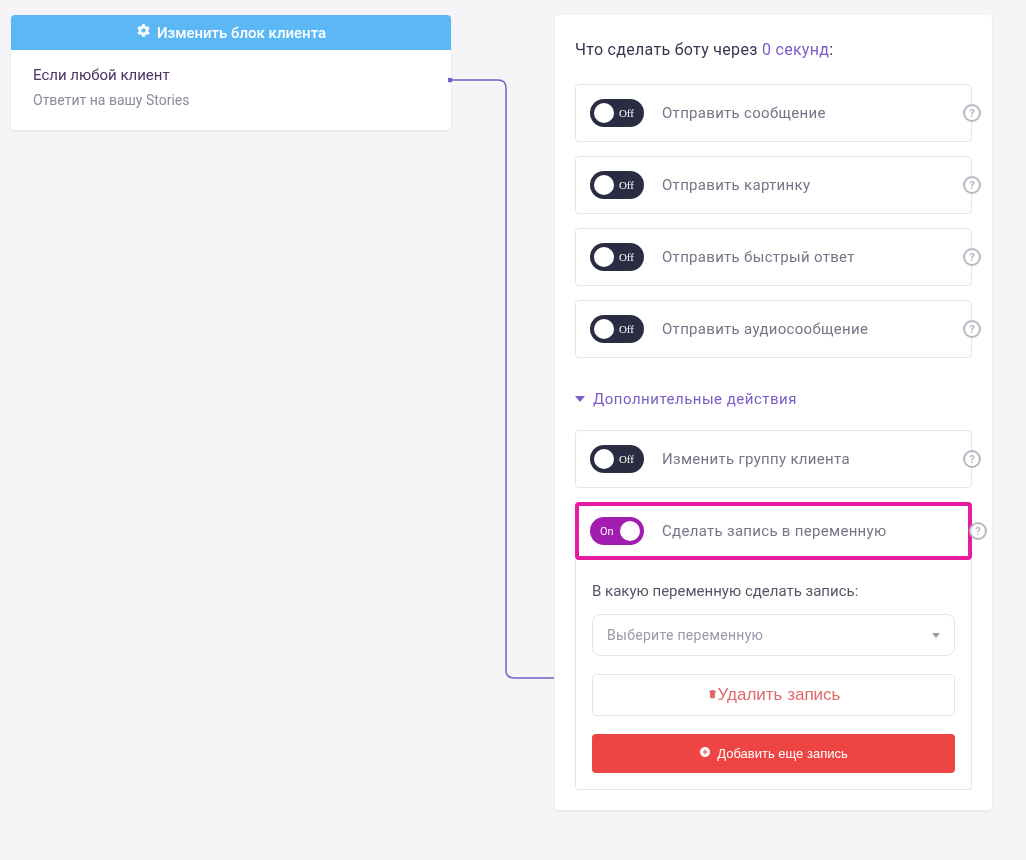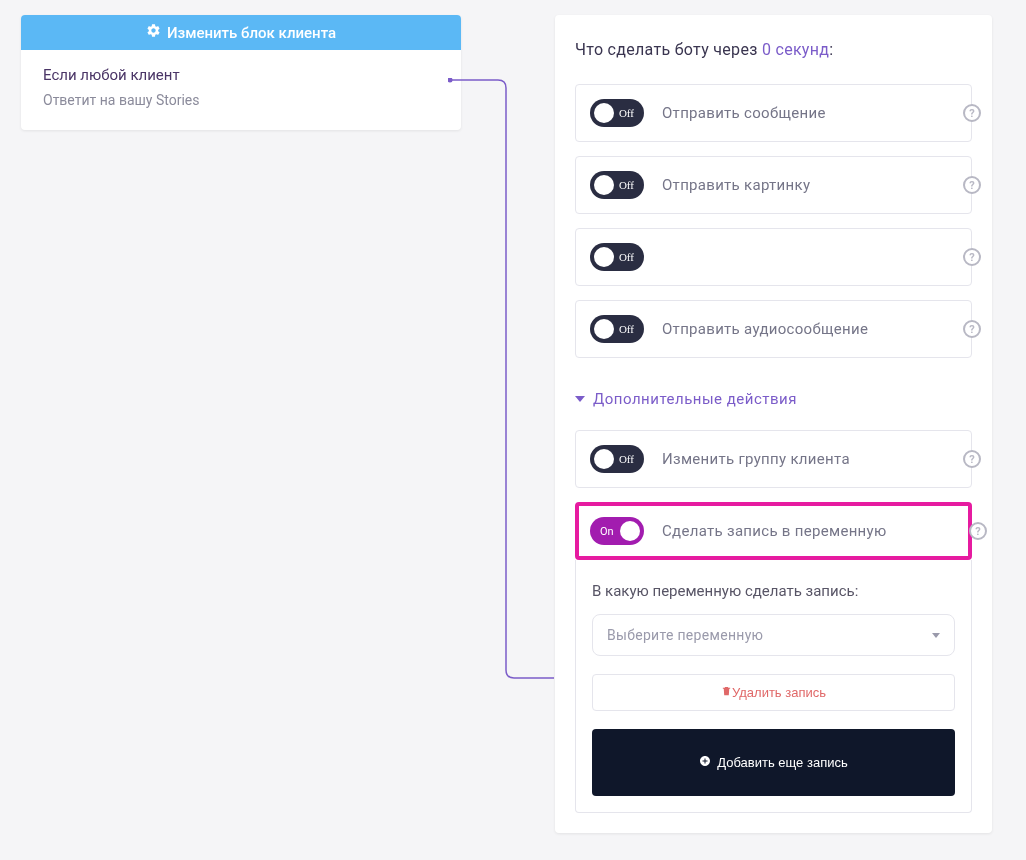--- a/index.html
+++ b/index.html
@@ -6,21 +6,21 @@
     body {
       font-family: -apple-system, BlinkMacSystemFont, "Segoe UI", Roboto, "Helvetica Neue", sans-serif;
       background: #f5f5f7;
       width: 1026px;
       height: 860px;
       position: relative;
       overflow: hidden;
     }
     .left-panel {
       position: absolute;
-      left: 21px;
+      left: 11px;
       top: 15px;
       width: 440px;
       background: #fff;
       border-radius: 4px;
       box-shadow: 0 1px 3px rgba(0,0,0,0.08);
     }
     .edit-block-btn {
       background: #5bb8f5;
       color: #fff;
       text-align: center;
@@ -194,36 +194,36 @@
       border-right: 4px solid transparent;
       border-top: 5px solid #9a9aab;
     }
     .delete-btn {
       border: 1px solid #e5e5ec;
       border-radius: 4px;
       padding: 10px;
       width: 100%;
       background: #fff;
       color: #e06868;
-      font-size: 13px;
+      font-size: 17px;
       display: flex;
       align-items: center;
       justify-content: center;
       gap: 0;
       cursor: pointer;
       margin-bottom: 18px;
     }
     .trash-icon svg { width: 11px; height: 12px; fill: #e06868; }
     .add-btn {
       width: 100%;
-      background: #0f172a;
+      background: #ef4444;
       color: #fff;
       border: none;
       border-radius: 4px;
-      padding: 26px;
+      padding: 12px;
       font-size: 13px;
       display: flex;
       align-items: center;
       justify-content: center;
       gap: 6px;
       cursor: pointer;
     }
     .plus-circle-icon svg { width: 12px; height: 12px; fill: #fff; }
   </style>
 </head>
@@ -270,20 +270,21 @@
     </div>
     <span class="action-label">Отправить картинку</span>
     <span class="help-icon">?</span>
   </div>
 
   <div class="action-row">
     <div class="toggle off">
       <span class="toggle-label">Off</span>
       <div class="toggle-knob"></div>
     </div>
+    <span class="action-label">Отправить быстрый ответ</span>
     <span class="help-icon">?</span>
   </div>
 
   <div class="action-row">
     <div class="toggle off">
       <span class="toggle-label">Off</span>
       <div class="toggle-knob"></div>
     </div>
     <span class="action-label">Отправить аудиосообщение</span>
     <span class="help-icon">?</span>

